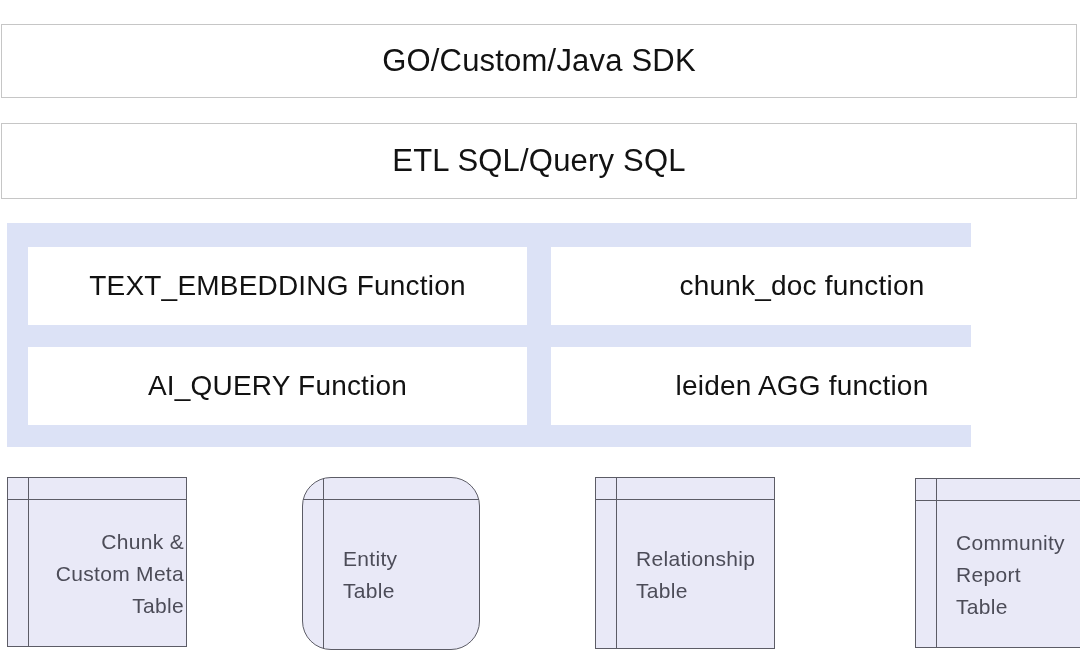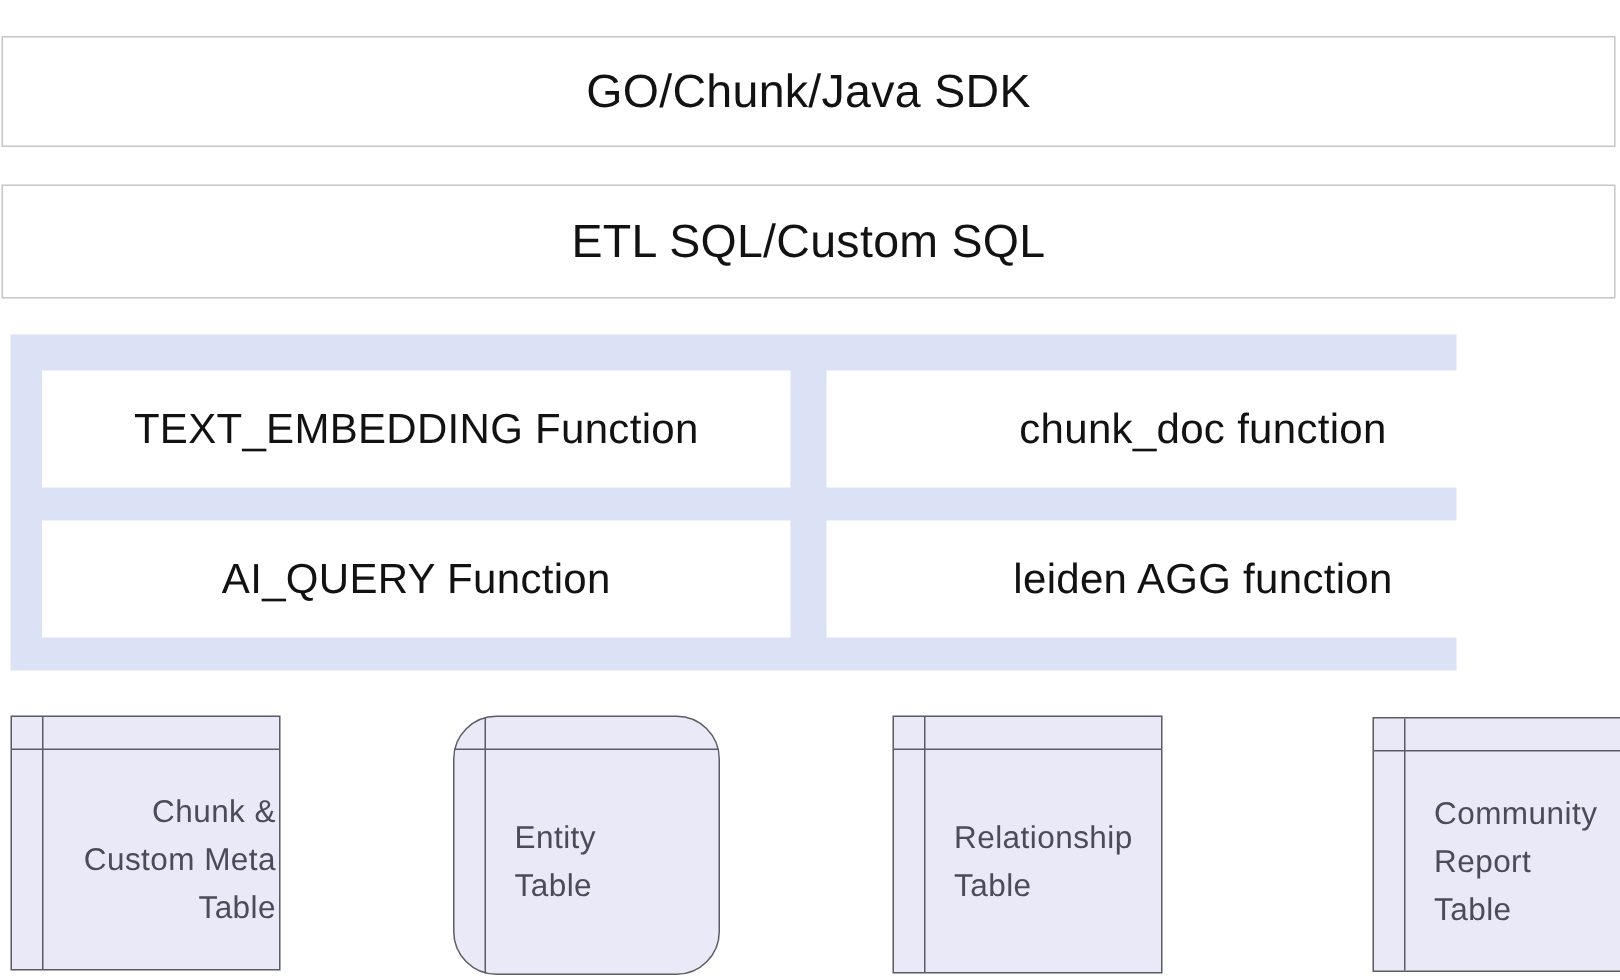--- a/index.html
+++ b/index.html
@@ -78,24 +78,24 @@
   .t2{left:302px;top:477px;width:178px;height:173px;border-radius:29px;}
   .t3{left:595px;top:477px;width:180px;height:172px;padding-left:16px;}
   .t4{left:915px;top:478px;width:176px;height:170px;}
 </style>
 </head>
 <body>
 
 <div class="canvas">
 
   <div class="layer-box layer-sdk">
-    <span>GO/Chunk/Java SDK</span>
+    <span>GO/Custom/Java SDK</span>
   </div>
   <div class="layer-box layer-sql">
-    <span>ETL SQL/Custom SQL</span>
+    <span>ETL SQL/Query SQL</span>
   </div>
 
   <div class="function-panel">
     <div class="func-box func-tl">
       <span>TEXT_EMBEDDING Function</span>
     </div>
     <div class="func-box func-bl">
       <span>AI_QUERY Function</span>
     </div>
     <div class="func-box func-tr">

